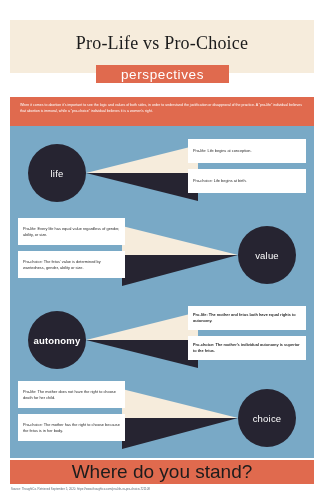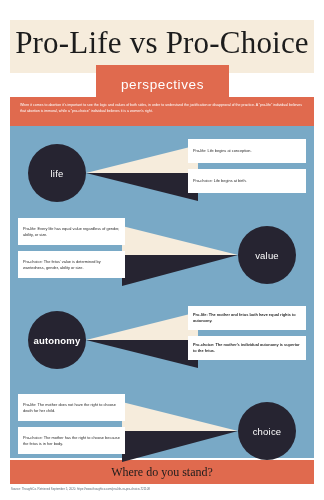--- a/index.html
+++ b/index.html
@@ -24,32 +24,32 @@
     height: 53px;
     background: #f6ecdc;
   }
   .title {
     position: absolute;
     left: 10px;
     top: 27px;
     width: 304px;
     text-align: center;
     font-family: "Liberation Serif", serif;
-    font-size: 31px;
+    font-size: 18px;
     line-height: 32px;
     color: #1c1c1c;
     letter-spacing: 0.2px;
     white-space: nowrap;
   }
   .badge {
     position: absolute;
     left: 96px;
     top: 65px;
     width: 133px;
-    height: 38px;
+    height: 18px;
     background: #e06a4e;
     display: flex;
     align-items: center;
     justify-content: center;
   }
   .badge-label {
     color: #ffffff;
     font-size: 13.5px;
     letter-spacing: 0.6px;
   }
@@ -84,21 +84,21 @@
 
   
   .section {
     position: absolute;
     left: 0;
     width: 304px;
   }
   #section-life     { top: 9px;   height: 76px; }
   #section-value    { top: 88px;  height: 82px; }
   #section-autonomy { top: 176px; height: 76px; font-weight: bold; }
-  #section-choice   { top: 264px; height: 82px; }
+  #section-choice   { top: 251px; height: 82px; }
 
   .circle {
     position: absolute;
     width: 58px;
     height: 58px;
     border-radius: 50%;
     background: #262431;
     display: flex;
     align-items: center;
     justify-content: center;
@@ -161,22 +161,22 @@
     left: 10px;
     top: 460px;
     width: 304px;
     height: 24px;
     background: #e06a4e;
     display: flex;
     align-items: center;
     justify-content: center;
   }
   .footer-label {
-    font-family: Liberation Serif, serif;
-    font-size: 12px;
+    font-family: Liberation Sans, sans-serif;
+    font-size: 19px;
     color: #1c1c1c;
   }
   .source-line {
     position: absolute;
     left: 11px;
     top: 487px;
     width: 300px;
     font-size: 2.9px;
     line-height: 4px;
     color: #5a6b78;

